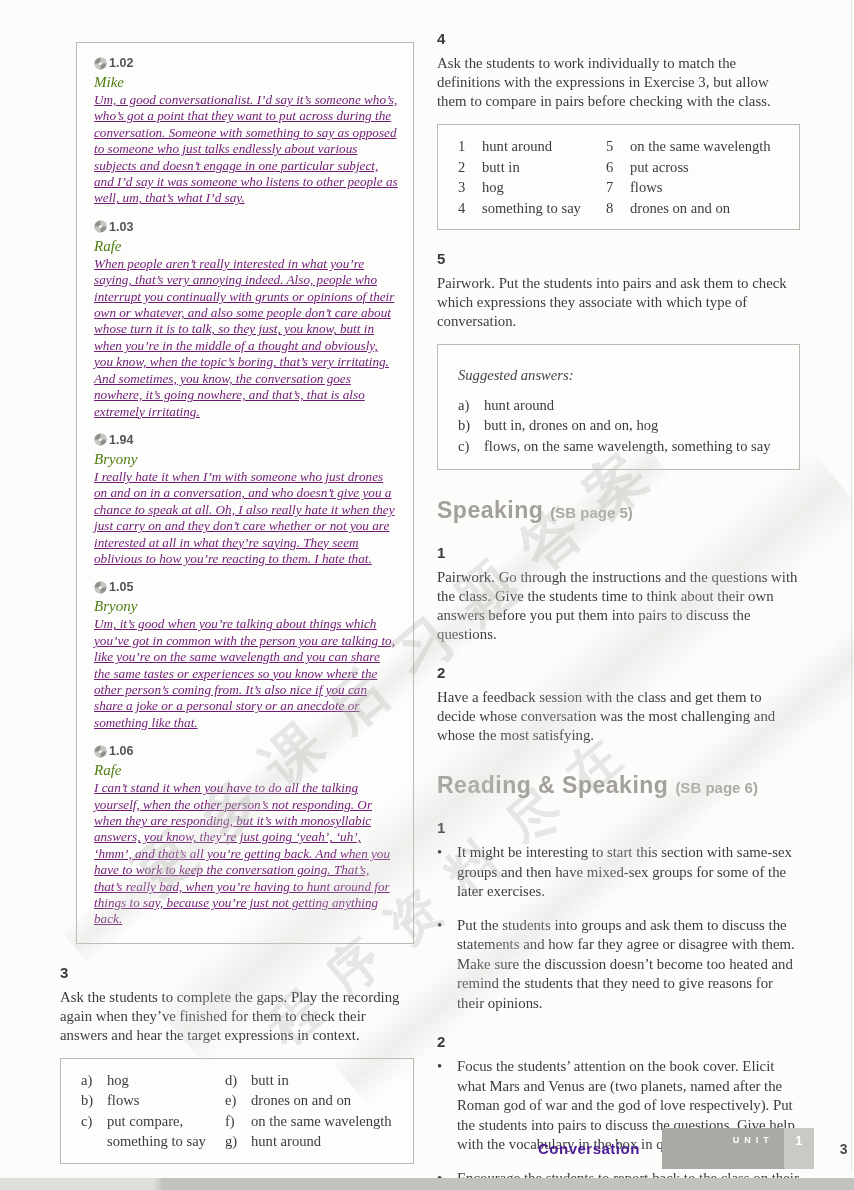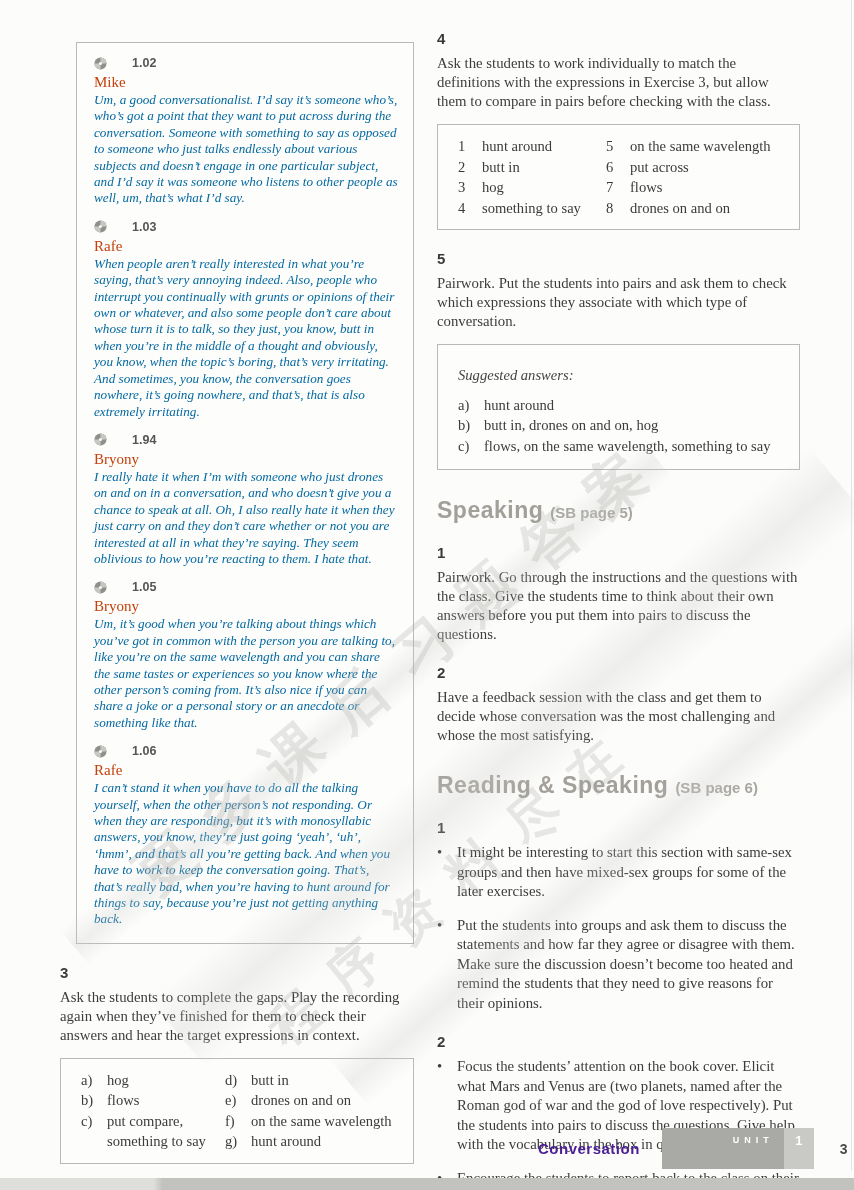--- a/index.html
+++ b/index.html
@@ -12,26 +12,26 @@
   
   .col-left{position:absolute;left:60px;top:42px;width:354px;}
   .col-right{position:absolute;left:437px;top:30px;width:363px;}
 
   
   .t-box{
     margin-left:16px;border:1px solid #b9b9b5;
     padding:13px 15px 15px 17px;background:rgba(255,255,255,0.35);
   }
   .t-entry + .t-entry{margin-top:13px;}
-  .t-track{display:flex;align-items:center;gap:25px;
+  .t-track{display:flex;align-items:center;gap:2px;
     font-family:"Liberation Sans",sans-serif;font-size:12.5px;font-weight:600;color:#555;}
   .disc{width:13px;height:13px;display:inline-block;}
   .disc svg{display:block;}
-  .t-speaker{font-size:15px;color:#c2410c;margin:4px 0 1px;}
-  .t-text{font-style:italic;font-size:13.2px;line-height:16.4px;color:#0369a1;margin:0;}
+  .t-speaker{font-size:15px;color:#4d7c0f;margin:4px 0 1px;font-style:italic;}
+  .t-text{font-style:italic;font-size:13.2px;line-height:16.4px;color:#701a75;margin:0;text-decoration:underline;}
 
   
   .ex-num{font-family:"Liberation Sans",sans-serif;font-weight:bold;font-size:15px;
     color:#3a3a3a;margin:20px 0 7px;}
   .col-right .ex-num.first{margin-top:0;}
   .instr{font-size:14.8px;line-height:19px;margin:0 0 13px;}
 
   .ans-box{
     border:1px solid #b9b9b5;display:flex;
     padding:11px 8px 11px 20px;background:rgba(255,255,255,0.35);

